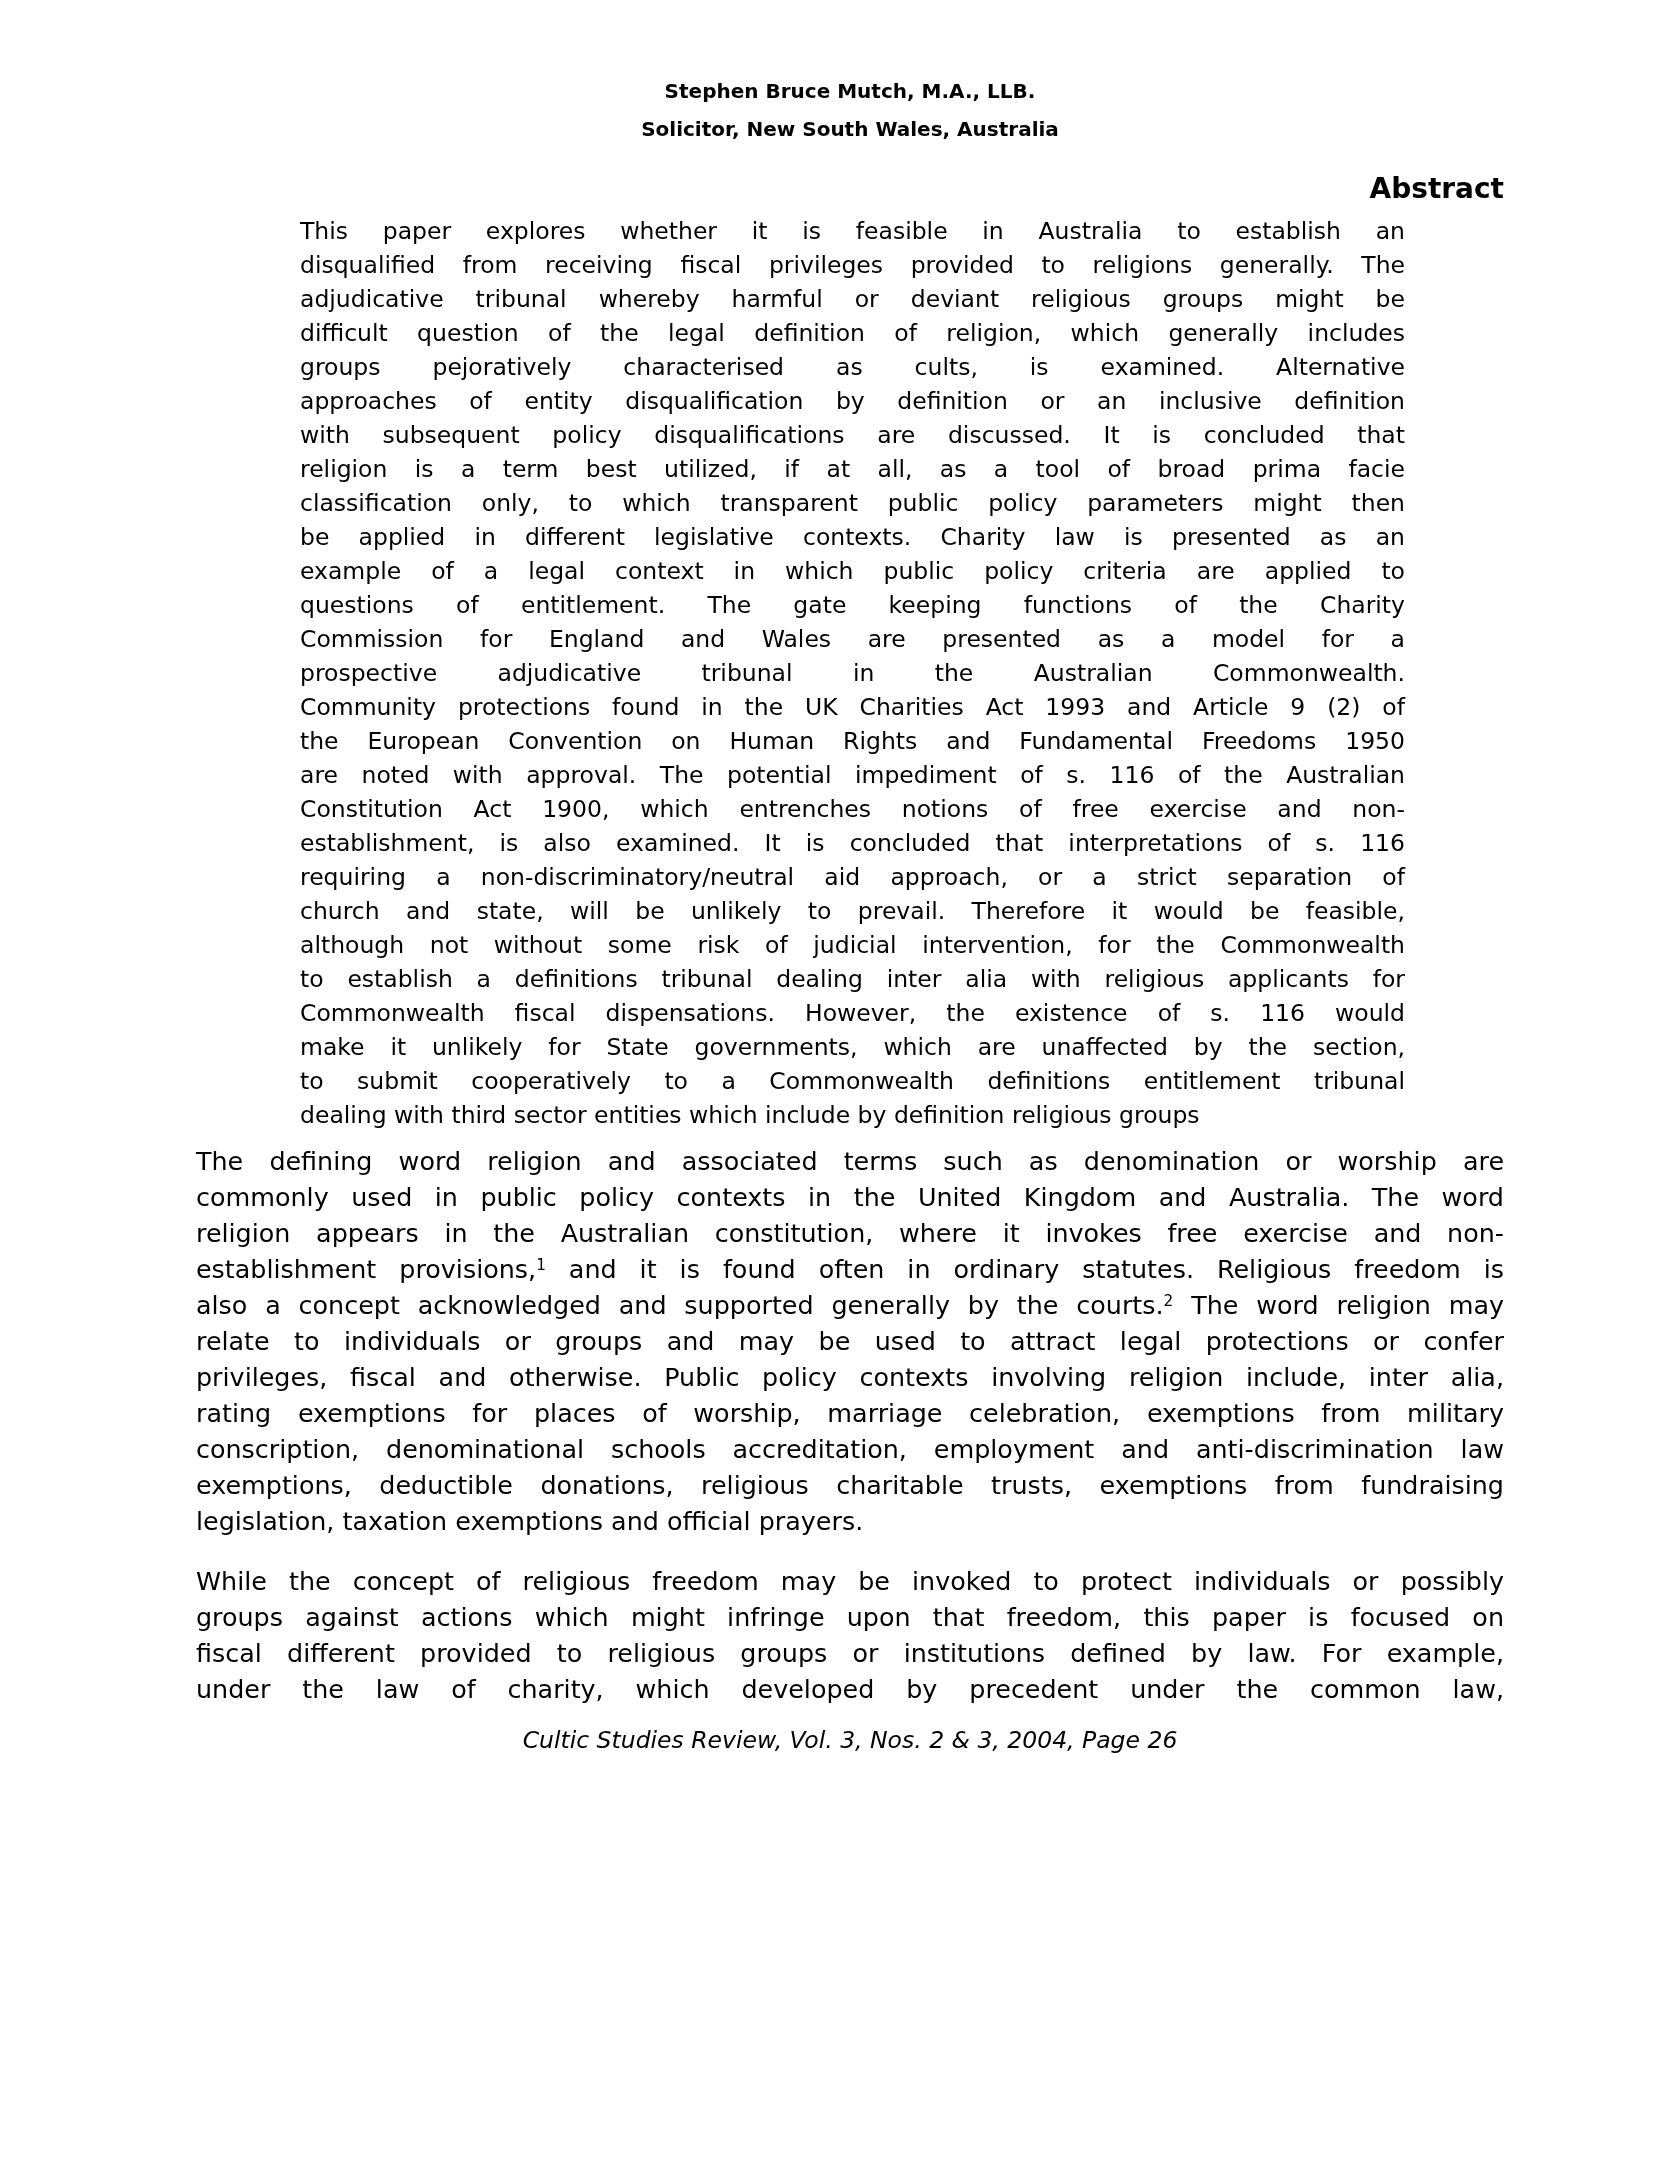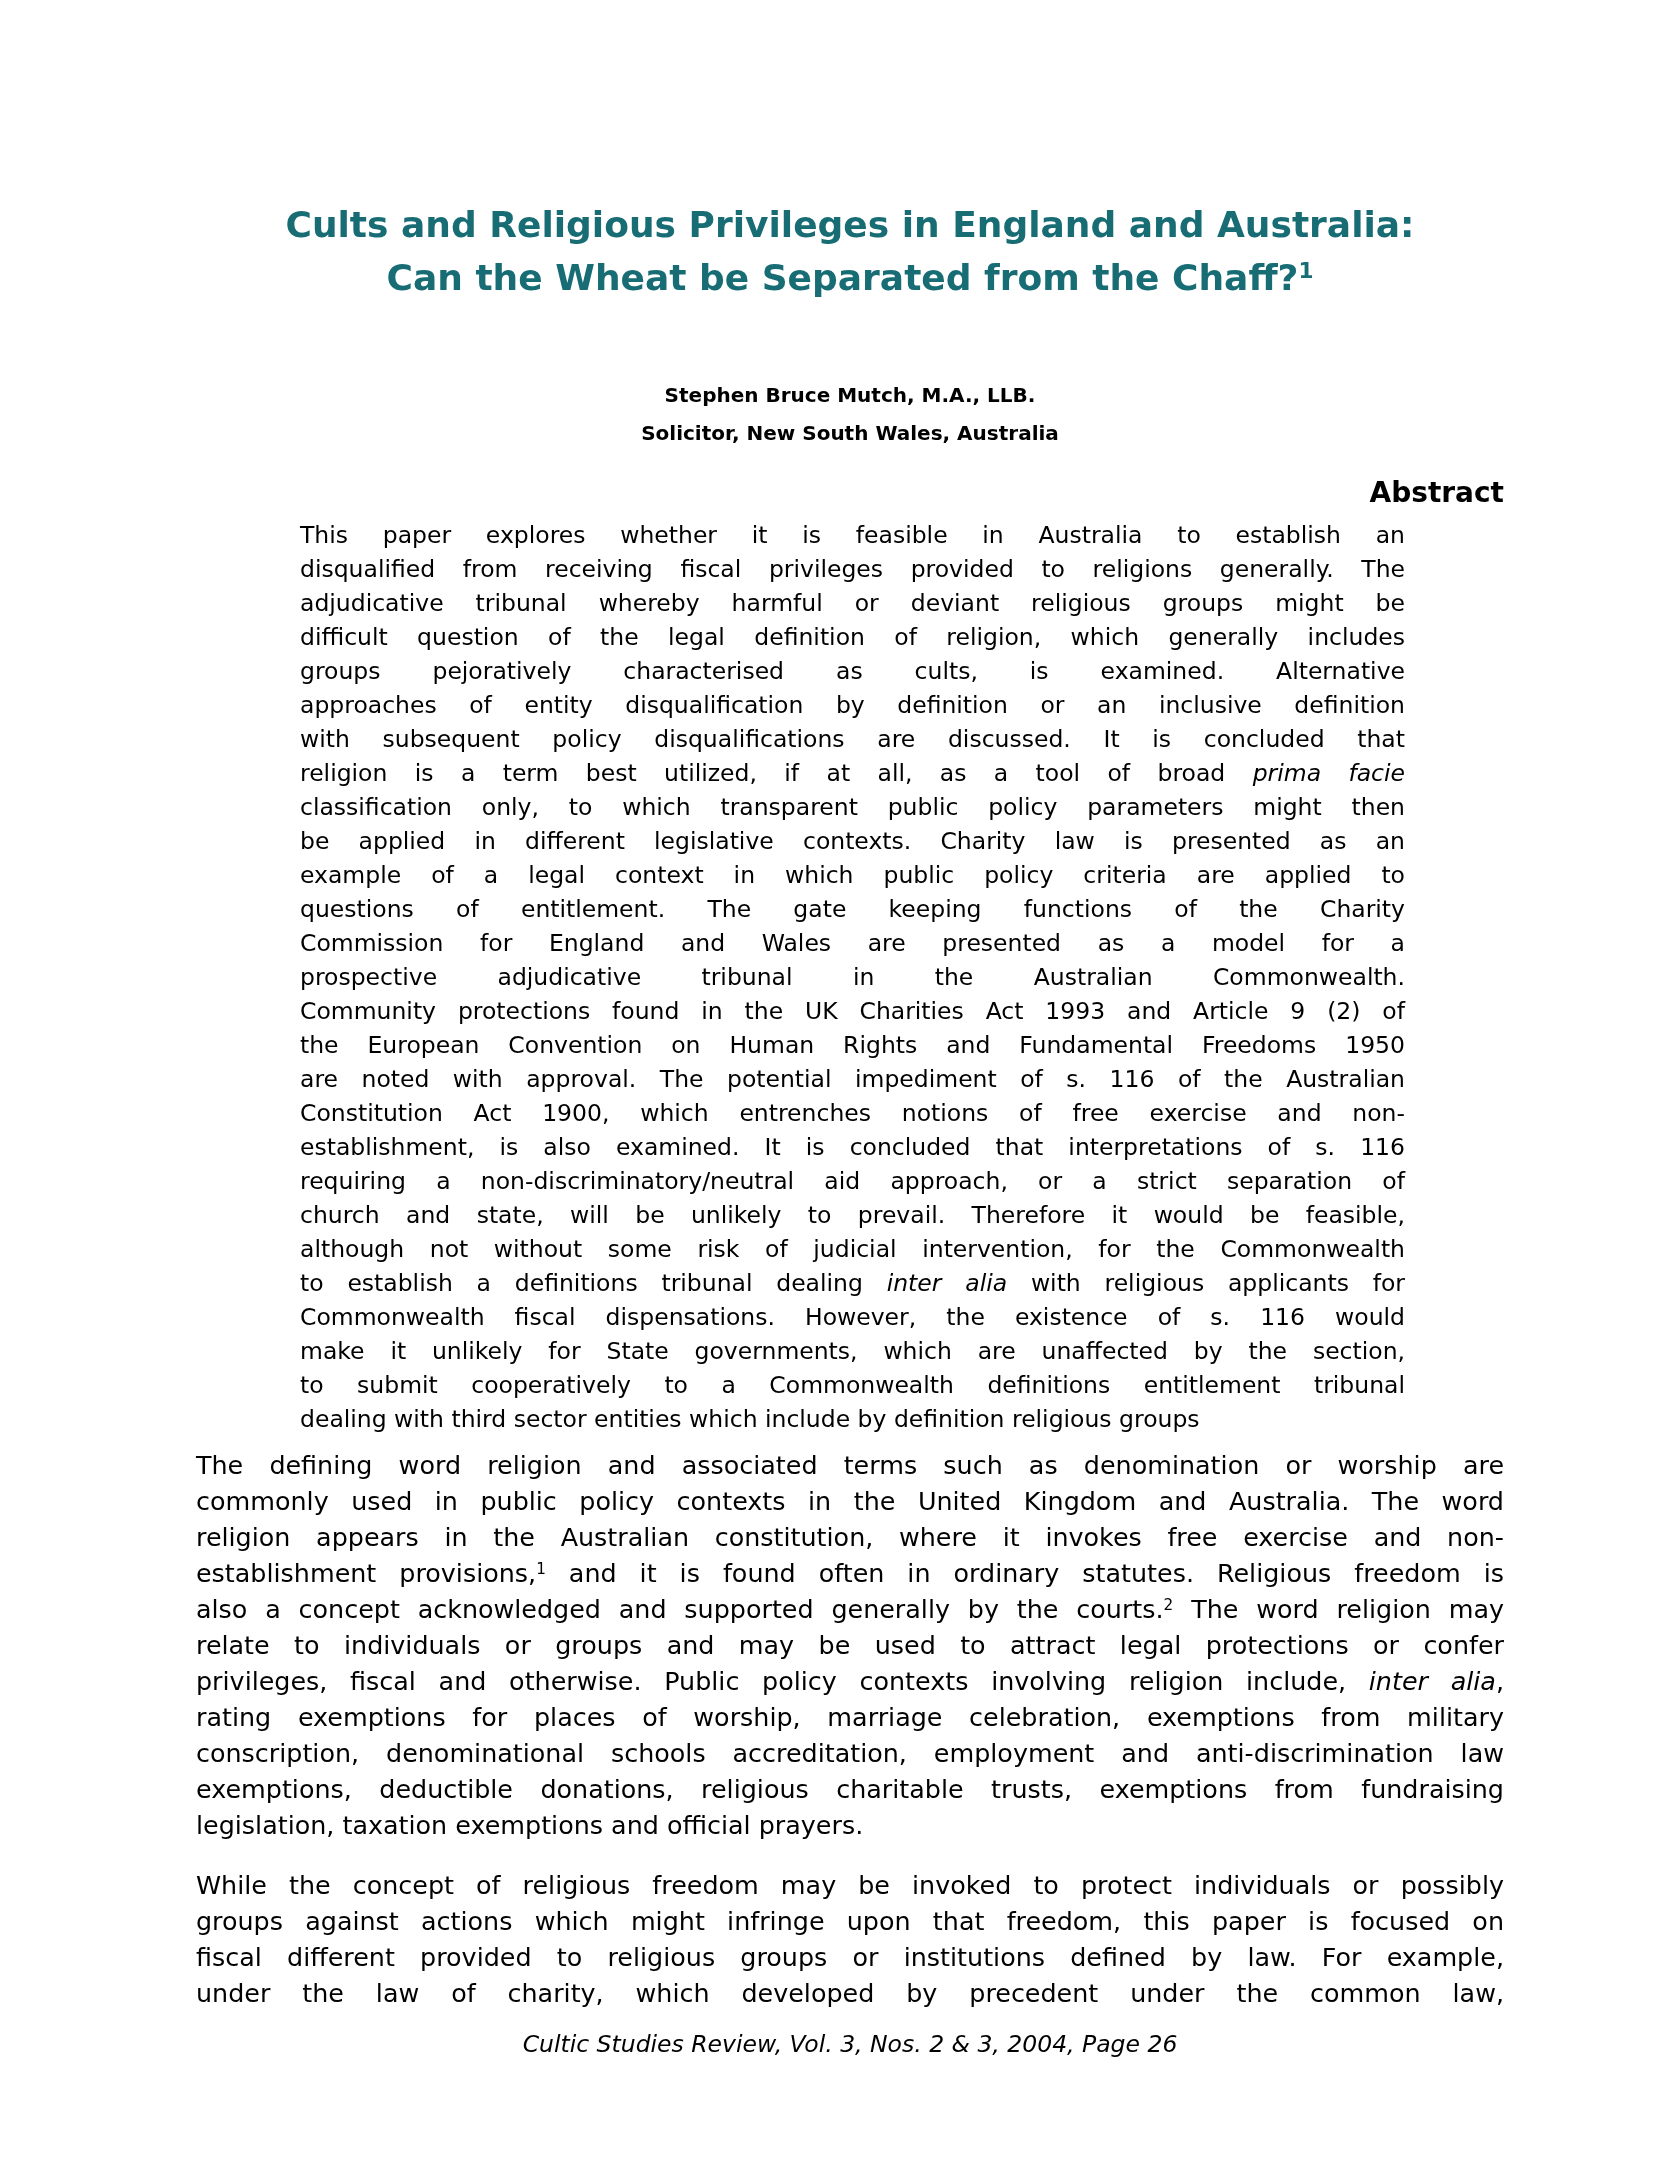--- a/index.html
+++ b/index.html
@@ -48,45 +48,41 @@
     margin-top: 11.3px;
     font-size: 25.4px;
     line-height: 36px;
   }
   .para.p2 { margin-top: 24px; }
   .tline {
     text-align: justify;
     text-align-last: justify;
   }
   [data-lastleft] .tline.lastline { text-align-last: left; }
-  .it { font-style: italic; }
+  .it { }
   .sup {
     font-size: 0.6em;
     position: relative;
     top: -0.55em;
     line-height: 0;
   }
   .footer {
     margin-top: 17px;
     font-size: 23.5px;
     line-height: 32px;
     font-style: italic;
     text-align: center;
   }
 </style>
 </head>
 <body>
 
 <div class="page">
   <div class="content">
 
-    <h1 class="title">
-      <div>Cults and Religious Privileges in England and Australia:</div>
-      <div><span>Can the Wheat be Separated from the Chaff?</span><span class="sup">1</span></div>
-    </h1>
 
     <div class="author">
       <div>Stephen Bruce Mutch, M.A., LLB.</div>
       <div>Solicitor, New South Wales, Australia</div>
     </div>
 
     <h2 class="abs-head">Abstract</h2>
 
     <div class="abstract" data-lastleft="">
         <div class="tline"><span>This paper explores whether it is feasible in Australia to establish an</span></div>

